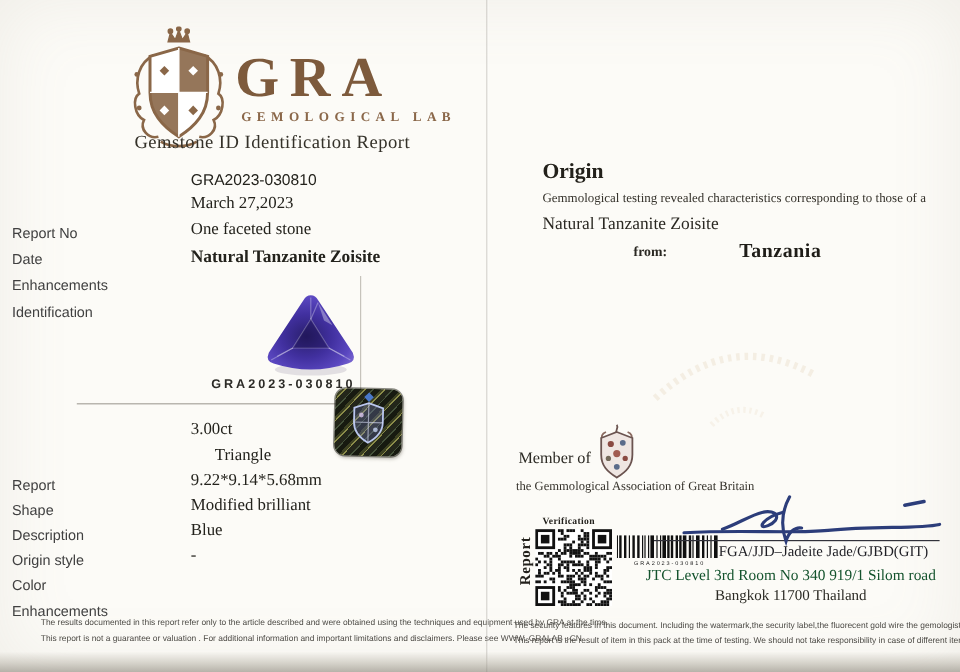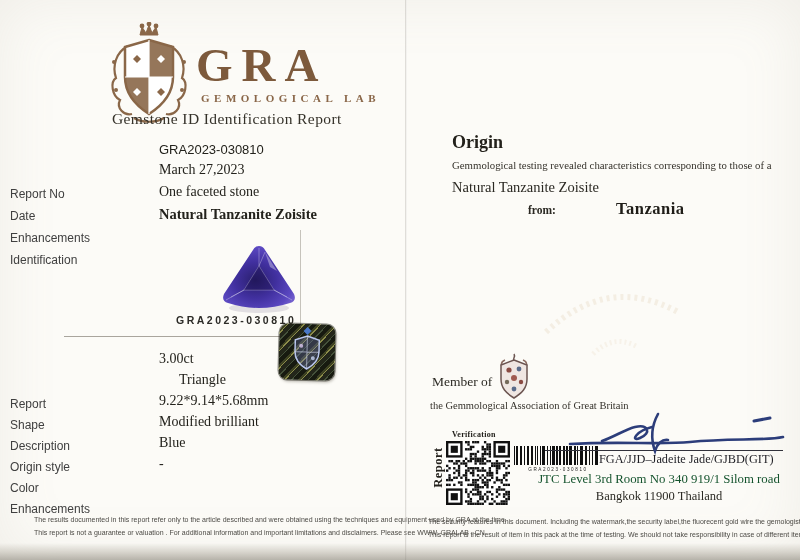--- a/index.html
+++ b/index.html
@@ -487,21 +487,21 @@
       <g fill="none" stroke="#2c3d7a" stroke-width="2.6" stroke-linecap="round">
         <path d="M62,30 C74,26 86,18 95,16 C108,13 112,22 100,27 C90,31 96,20 112,16"></path>
         <path d="M118,3 C112,14 110,26 115,40 C117,33 122,28 128,29"></path>
         <path d="M30,33 C80,30 120,34 150,31 C190,27 225,30 243,26"></path>
         <path d="M214,10 l16,-3" stroke-width="3"></path>
       </g>
     </svg>
 
     <div class="abs signer-line">FGA/JJD–Jadeite Jade/GJBD(GIT)</div>
     <div class="abs addr1">JTC Level 3rd Room No 340 919/1 Silom road</div>
-    <div class="abs addr2">Bangkok 11900 Thailand</div>
+    <div class="abs addr2">Bangkok 11700 Thailand</div>
 
     <div class="abs fineprint" style="left:428px;top:516px;">
       <div>The security features in this document. Including the watermark,the security label,the fluorecent gold wire the gemologist signature and the stamp.</div>
       <div>This report is the result of item in this pack at the time  of testing. We should not take responsibility in case of different item from the one submitted.</div>
     </div>
   </div>
 
   <div class="abs bottom-edge"></div>
 </div>
 

